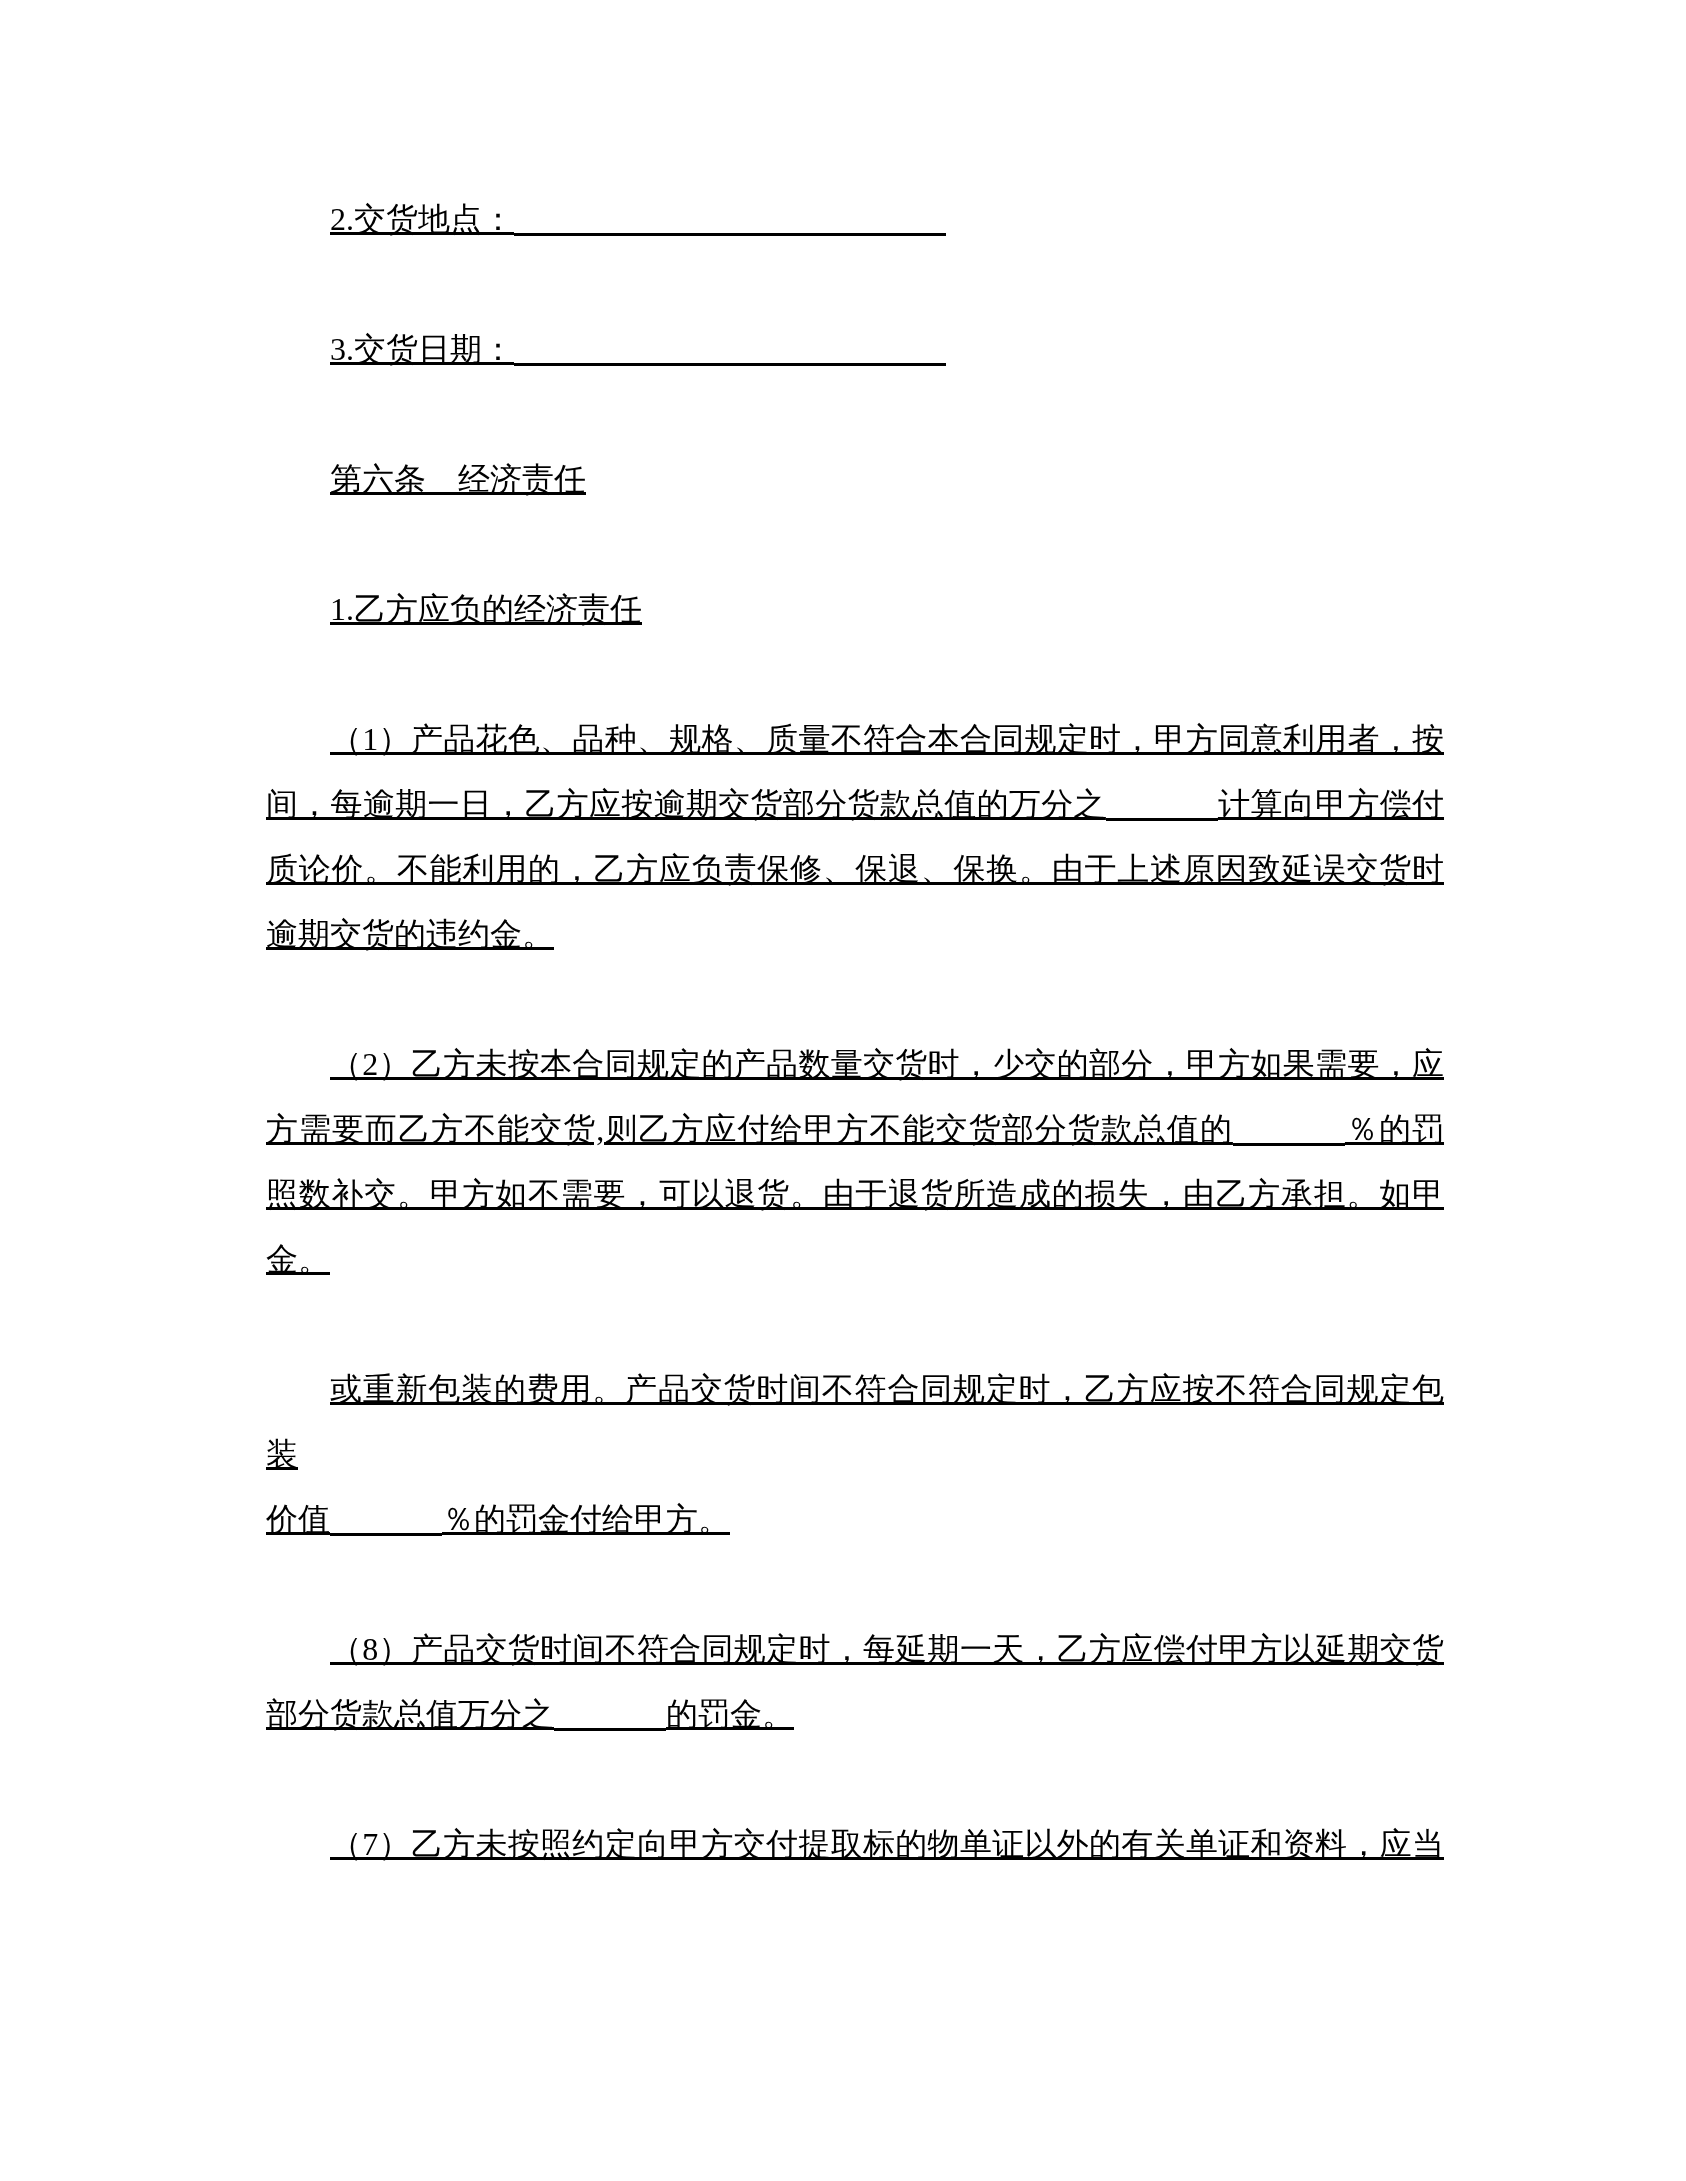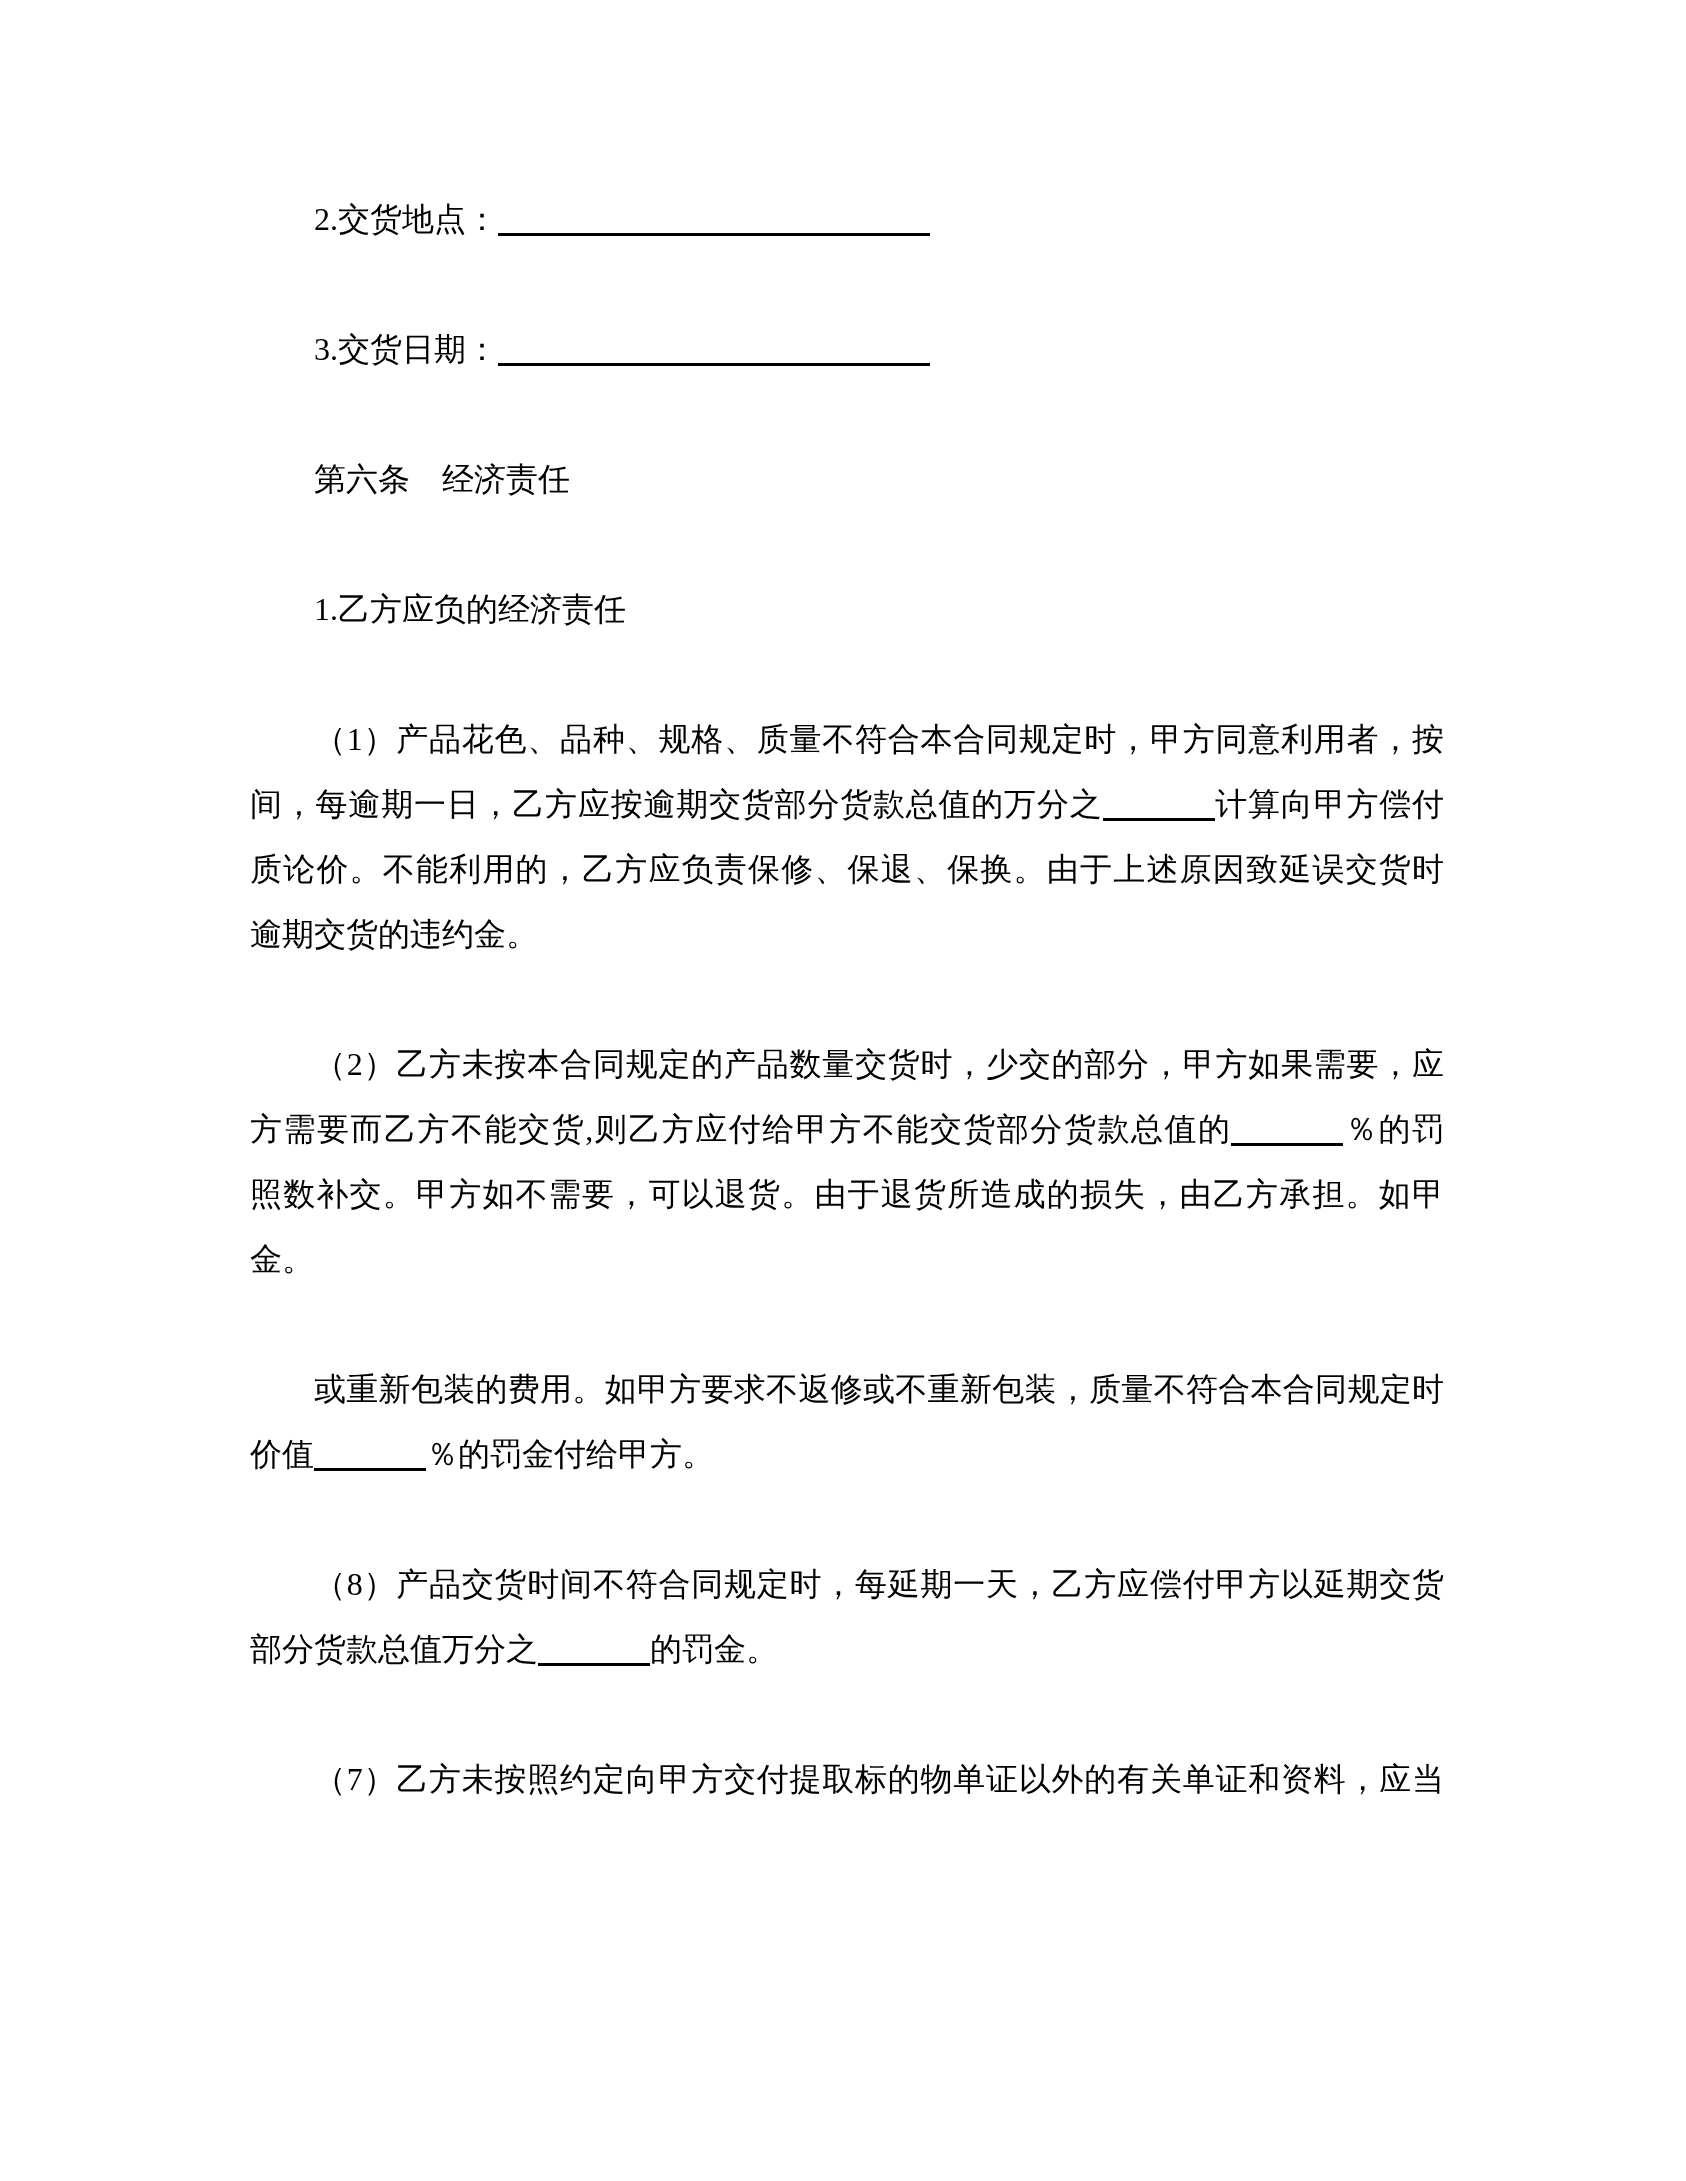--- a/index.html
+++ b/index.html
@@ -18,21 +18,21 @@
   }
   .doc-body {
     position: absolute;
     left: 250px;
     top: 187px;
     width: 1194px;
     font-size: 32px;
     line-height: 65px;
     color: #000000;
   }
-  .block { margin: 0 0 65px 0; }
+  .block { margin: 0 0 65px 16px; text-decoration: underline; }
   .line {
     text-align: justify;
     text-align-last: left;
     -moz-text-align-last: left;
   }
   .line.full {
     text-align-last: justify;
     -moz-text-align-last: justify;
     text-justify: inter-character;
   }
@@ -67,21 +67,21 @@
         <div class="line full">质论价。不能利用的，乙方应负责保修、保退、保换。由于上述原因致延误交货时</div>
         <div class="line">逾期交货的违约金。</div>
       </div>
       <div class="block">
         <div class="line full">（2）乙方未按本合同规定的产品数量交货时，少交的部分，甲方如果需要，应</div>
         <div class="line full">方需要而乙方不能交货,则乙方应付给甲方不能交货部分货款总值的<span class="blank" style="width: 3.5em;"></span>％的罚</div>
         <div class="line full">照数补交。甲方如不需要，可以退货。由于退货所造成的损失，由乙方承担。如甲</div>
         <div class="line">金。</div>
       </div>
       <div class="block">
-        <div class="line full">或重新包装的费用。如甲方要求不返修或不重新包装，质量不符合本合同规定时</div>
+        <div class="line full">或重新包装的费用。产品交货时间不符合同规定时，乙方应按不符合同规定包装</div>
         <div class="line">价值<span class="blank" style="width: 3.5em;"></span>％的罚金付给甲方。</div>
       </div>
       <div class="block">
         <div class="line full">（8）产品交货时间不符合同规定时，每延期一天，乙方应偿付甲方以延期交货</div>
         <div class="line">部分货款总值万分之<span class="blank" style="width: 3.5em;"></span>的罚金。</div>
       </div>
       <div class="block">
         <div class="line full">（7）乙方未按照约定向甲方交付提取标的物单证以外的有关单证和资料，应当</div>
       </div>
     </div>

